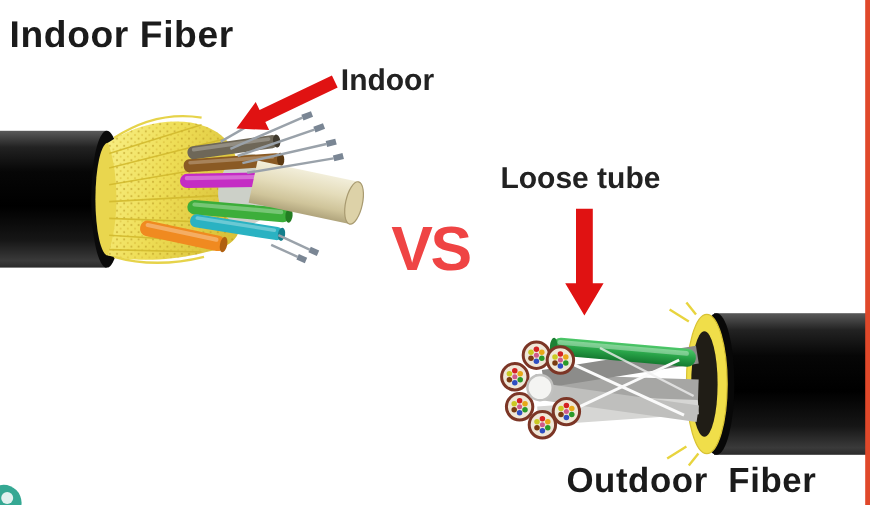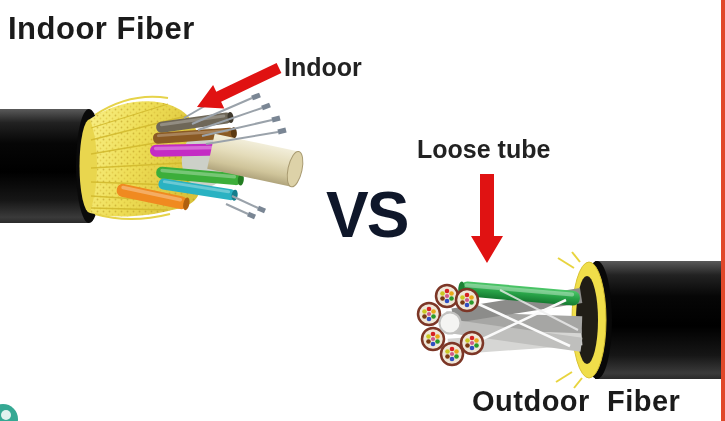--- a/index.html
+++ b/index.html
@@ -2,21 +2,21 @@
 <html><head>
 <meta charset="utf-8">
 <style>
   html,body{margin:0;padding:0;background:#fff;}
   .stage{position:relative;width:725px;height:421px;background:#ffffff;overflow:hidden;
          font-family:"Liberation Sans",sans-serif;}
   .stage svg{position:absolute;left:0;top:0;}
   .label{position:absolute;color:#1b1b1b;line-height:1.1;}
   .label-indoor{left:8px;top:12px;font-size:31px;font-weight:700;letter-spacing:.5px;}
   .label-kevlar{left:284px;top:54px;font-size:25px;font-weight:600;color:#222;}
-  .label-vs{left:326px;top:180px;font-size:64px;font-weight:900;color:#0f172a;letter-spacing:-2px;}
+  .label-vs{left:326px;top:180px;font-size:52px;font-weight:900;color:#ef4444;letter-spacing:-2px;}
   .label-loose{left:417px;top:136px;font-size:25px;font-weight:600;color:#222;}
   .label-outdoor{left:472px;top:386px;font-size:29px;font-weight:700;white-space:pre;letter-spacing:.5px;}
 </style>
 </head>
 <body>
 
 <div class="stage">
 
   <svg width="725" height="421" viewBox="0 0 725 421">
     <defs>

